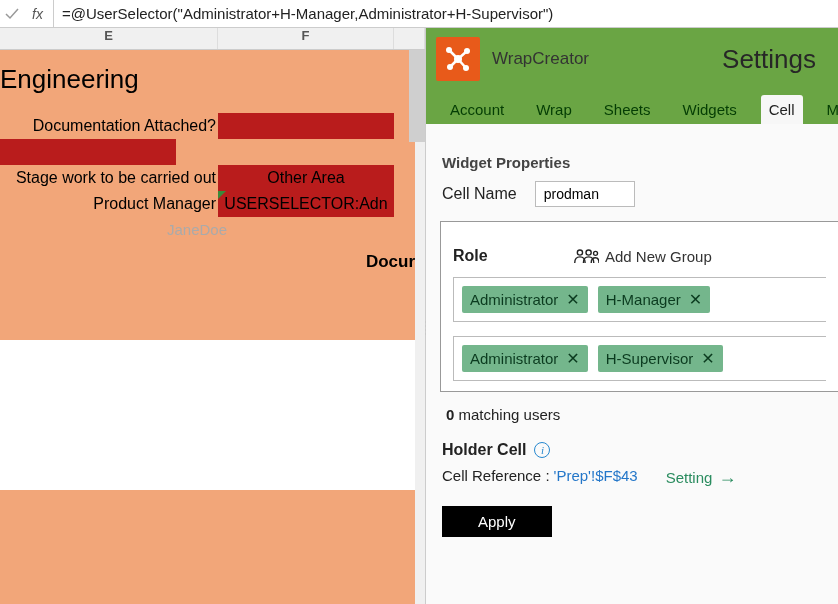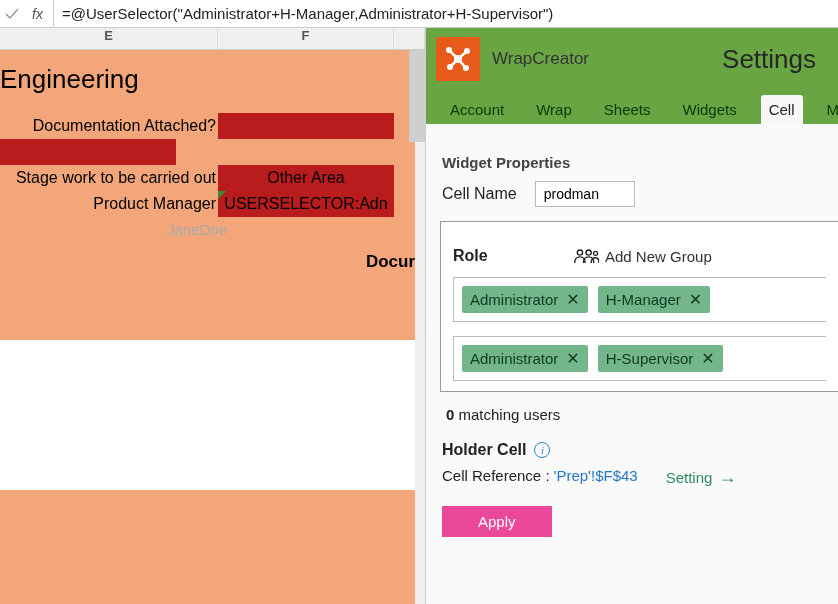--- a/index.html
+++ b/index.html
@@ -78,21 +78,21 @@
   .matching b { font-weight: 700; }
 
   .holder-title { font-weight: 700; font-size: 16px; color: #222; margin: 18px 0 8px 2px; display: flex; align-items: center; gap: 8px; }
   .info-i { width: 16px; height: 16px; border: 1.2px solid #2788cf; color: #2788cf; border-radius: 50%; font-size: 11px; display: inline-flex; align-items: center; justify-content: center; font-weight: 400; font-style: italic; font-family: serif; }
 
   .cellref-row { font-size: 15px; color: #222; display: flex; align-items: flex-start; gap: 4px; padding-left: 2px; }
   .cellref-val { color: #2477c9; }
   .setting-link { color: #2a8c5f; margin-left: 24px; display: inline-flex; align-items: center; gap: 6px; cursor: pointer; }
   .arrow-r { font-size: 18px; }
 
-  .apply-btn { margin: 18px 0 0 2px; background: #ec4899; color: #fff; border: none; padding: 7px 36px; font-size: 15px; cursor: pointer; }
+  .apply-btn { margin: 18px 0 0 2px; background: #000000; color: #fff; border: none; padding: 7px 36px; font-size: 15px; cursor: pointer; }
 </style>
 </head>
 <body>
 
 <div class="formula-bar">
   <svg class="fb-icon" viewBox="0 0 16 16">
       <path d="M2 8 L6 12 L14 3"></path>
     </svg>
   <span class="fx-label">fx</span>
   <span class="formula-input">=@UserSelector("Administrator+H-Manager,Administrator+H-Supervisor")</span>

